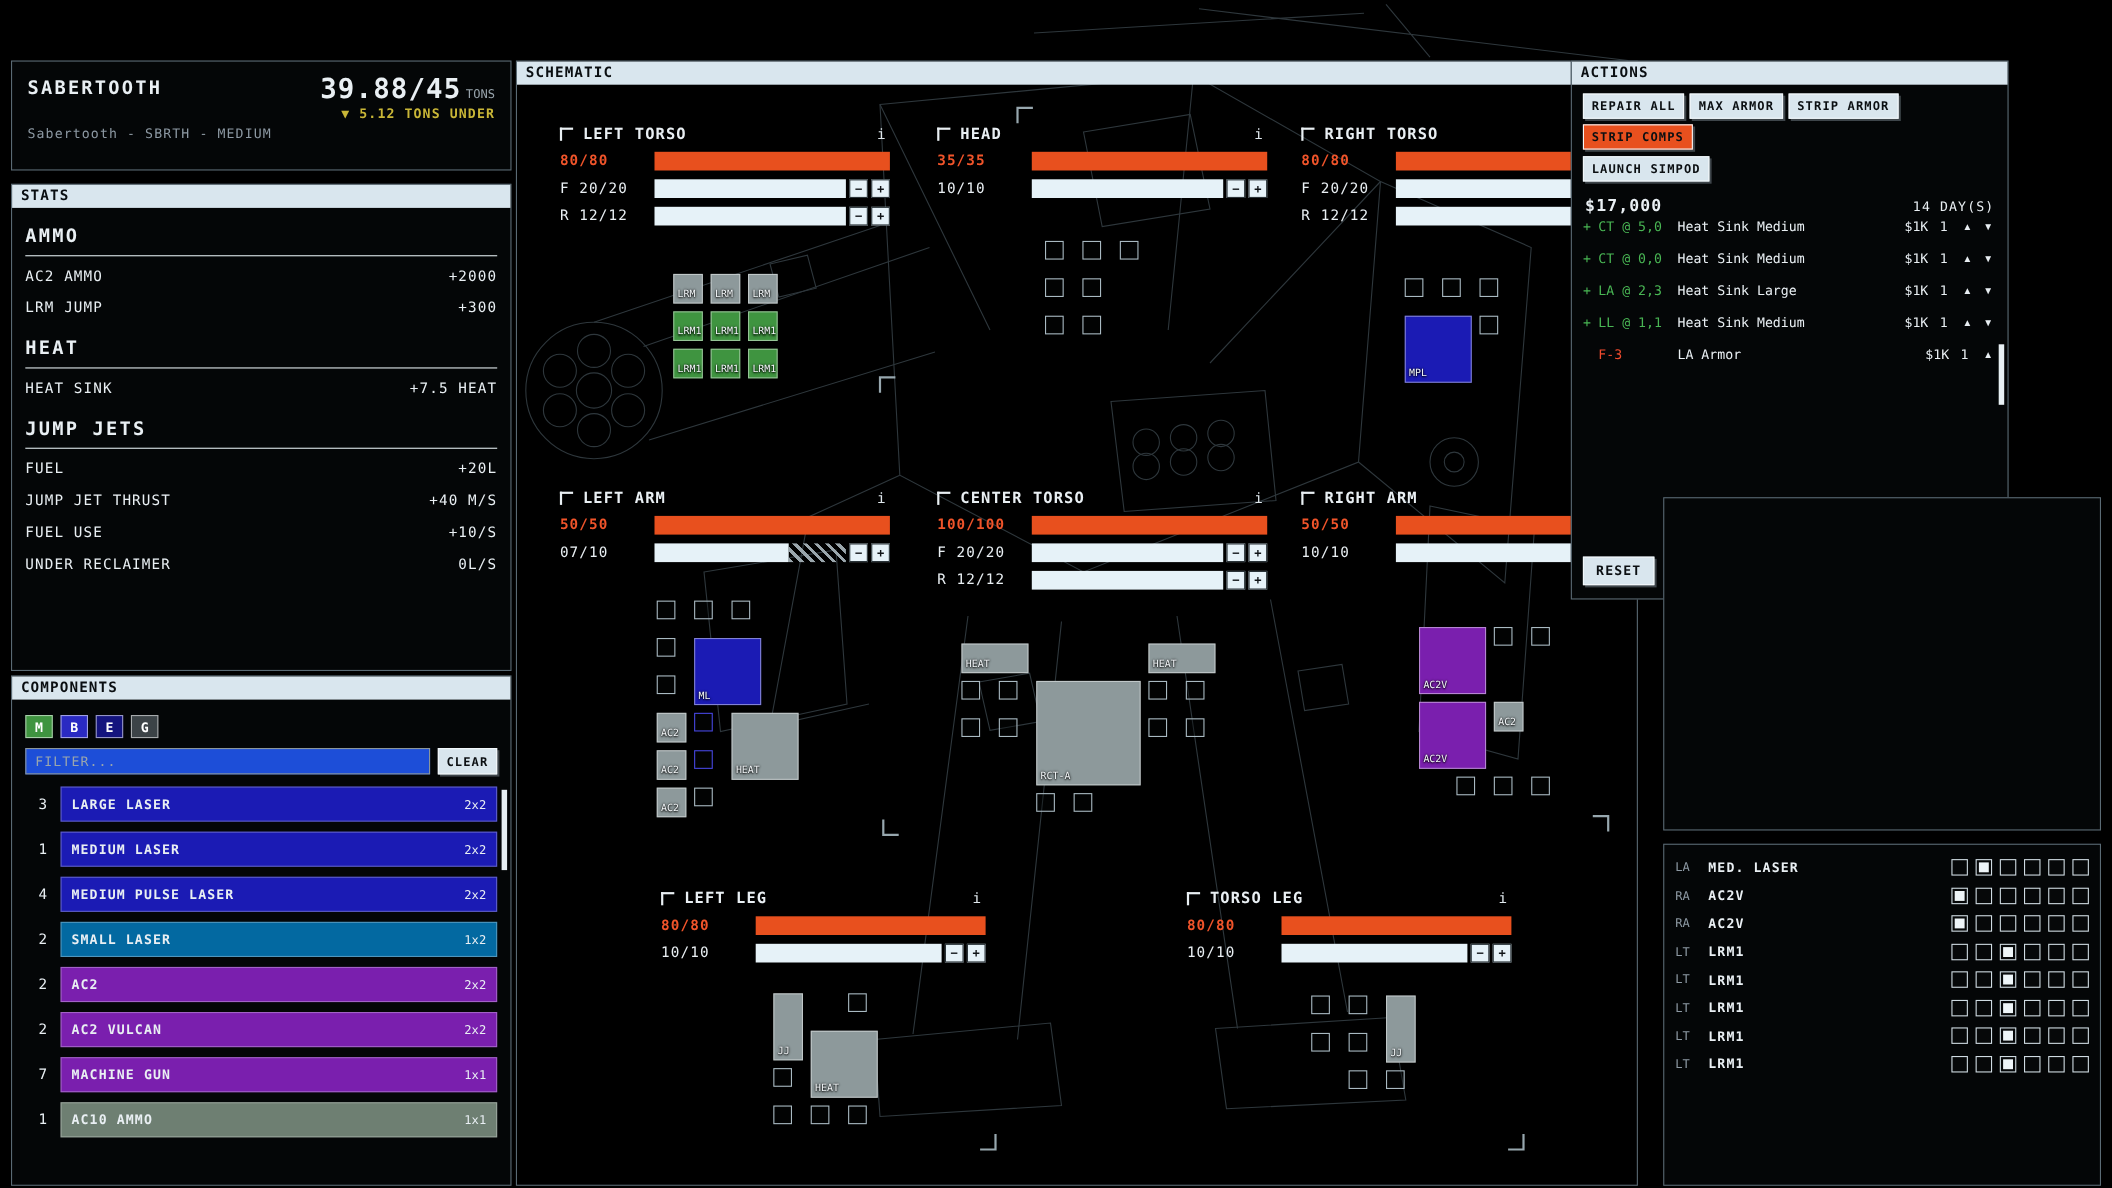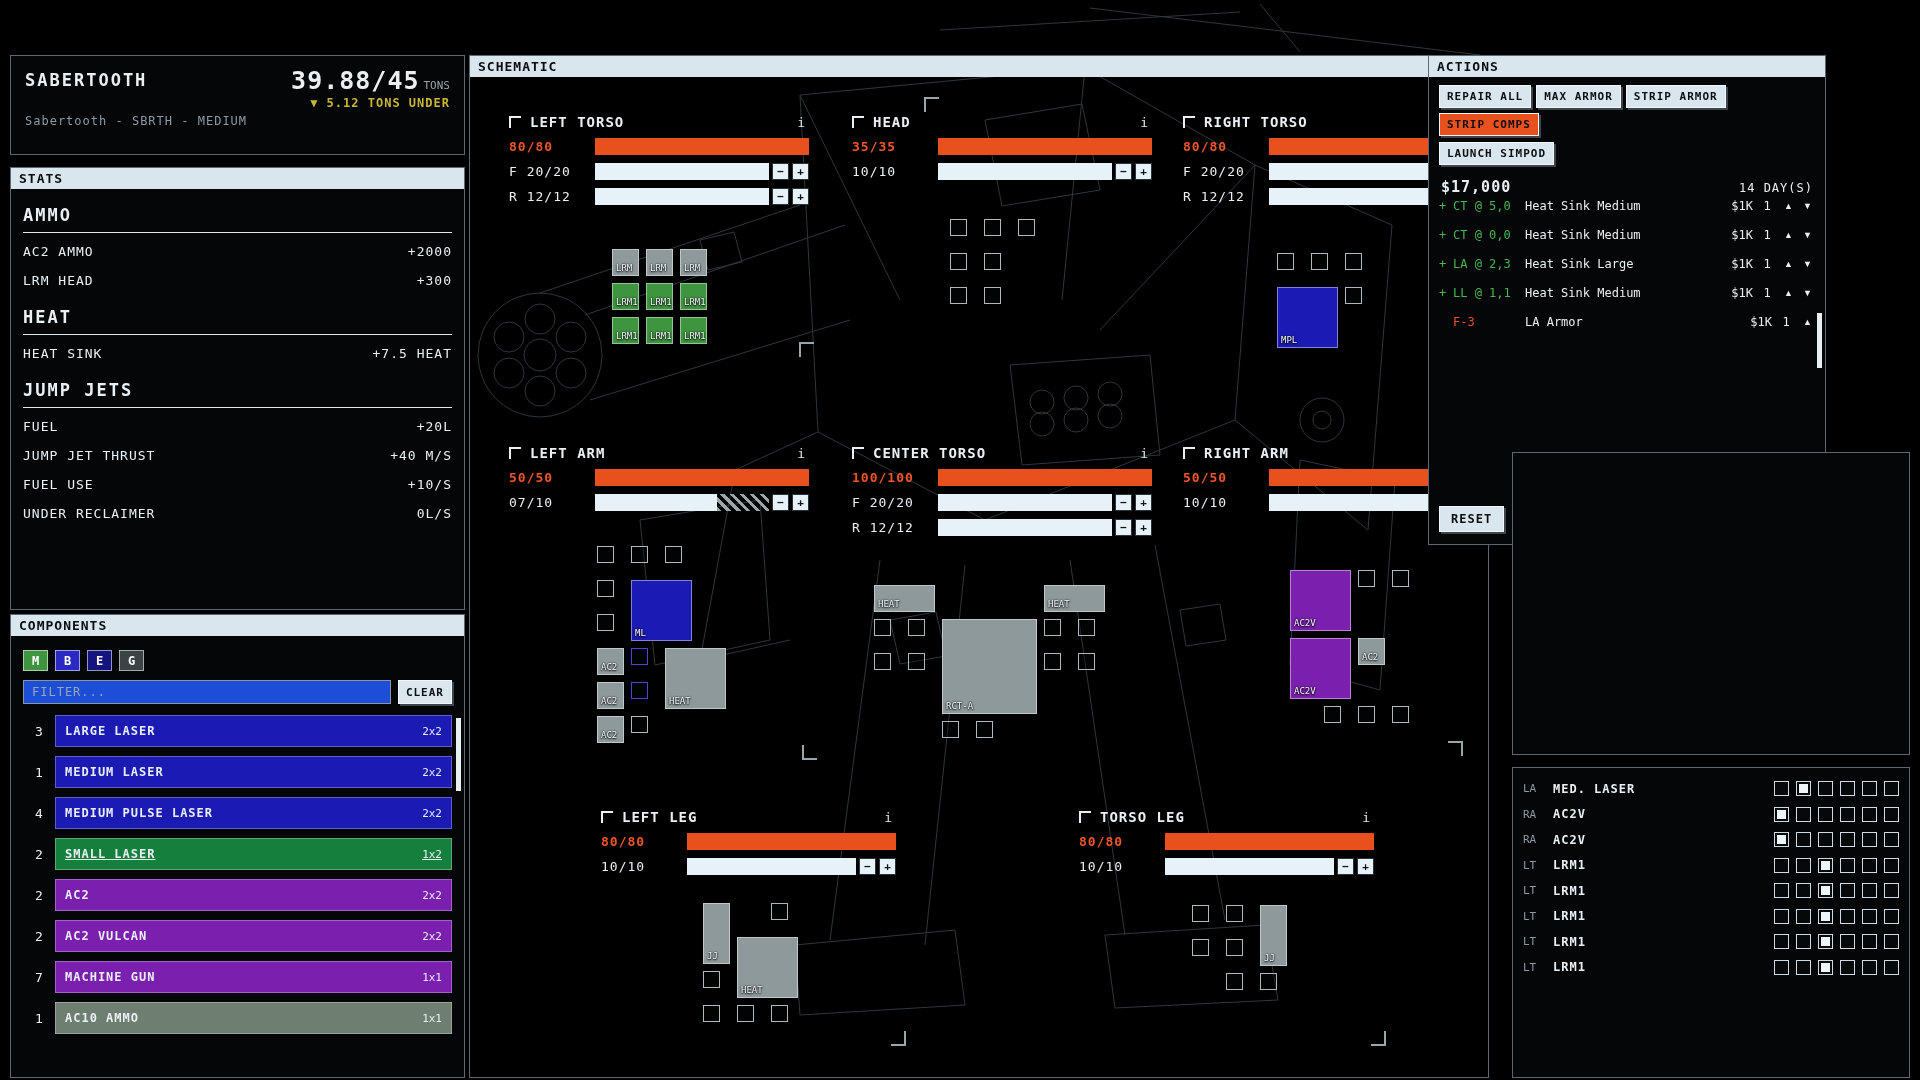--- a/index.html
+++ b/index.html
@@ -169,21 +169,21 @@
 
   <section class="panel" id="stats-panel">
     <header class="panel-h">STATS</header>
     <div class="panel-b" id="stats-body">
         <div class="stat-heading">AMMO</div>
         <div class="stat-row">
           <span>AC2 AMMO</span>
           <span>+2000</span>
         </div>
         <div class="stat-row">
-          <span>LRM HEAD</span>
+          <span>LRM JUMP</span>
           <span>+300</span>
         </div>
         <div class="stat-heading">HEAT</div>
         <div class="stat-row">
           <span>HEAT SINK</span>
           <span>+7.5 HEAT</span>
         </div>
         <div class="stat-heading">JUMP JETS</div>
         <div class="stat-row">
           <span>FUEL</span>
@@ -234,21 +234,21 @@
           </div>
           <div class="comp-row">
             <span class="comp-count">4</span>
             <div class="comp-bar" style="background: rgb(27, 27, 180);">
               <span class="comp-name">MEDIUM PULSE LASER</span>
               <span class="comp-size">2x2</span>
             </div>
           </div>
           <div class="comp-row">
             <span class="comp-count">2</span>
-            <div class="comp-bar" style="background: #15803d; text-decoration: underline;">
+            <div class="comp-bar" style="background: #0369a1;">
               <span class="comp-name">SMALL LASER</span>
               <span class="comp-size">1x2</span>
             </div>
           </div>
           <div class="comp-row">
             <span class="comp-count">2</span>
             <div class="comp-bar" style="background: rgb(122, 31, 174);">
               <span class="comp-name">AC2</span>
               <span class="comp-size">2x2</span>
             </div>

